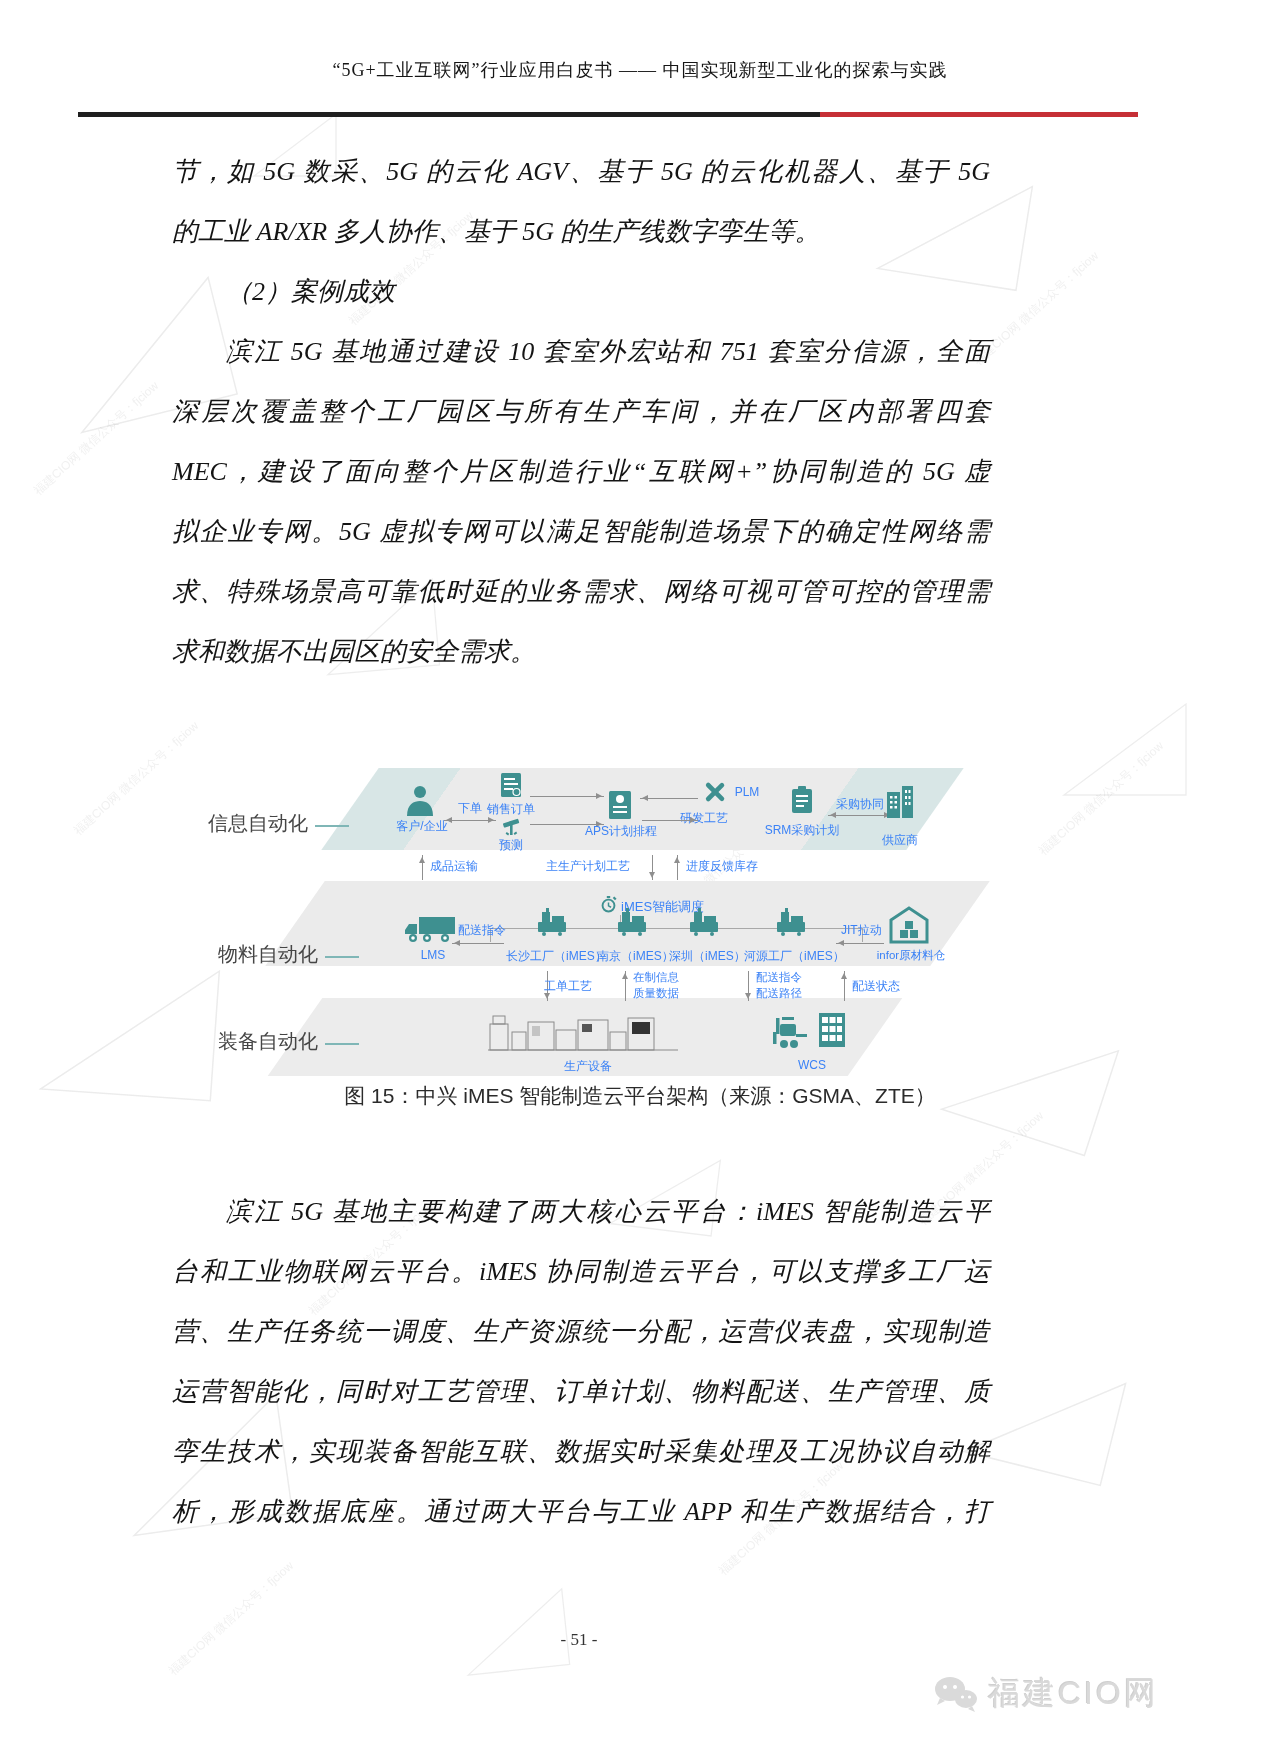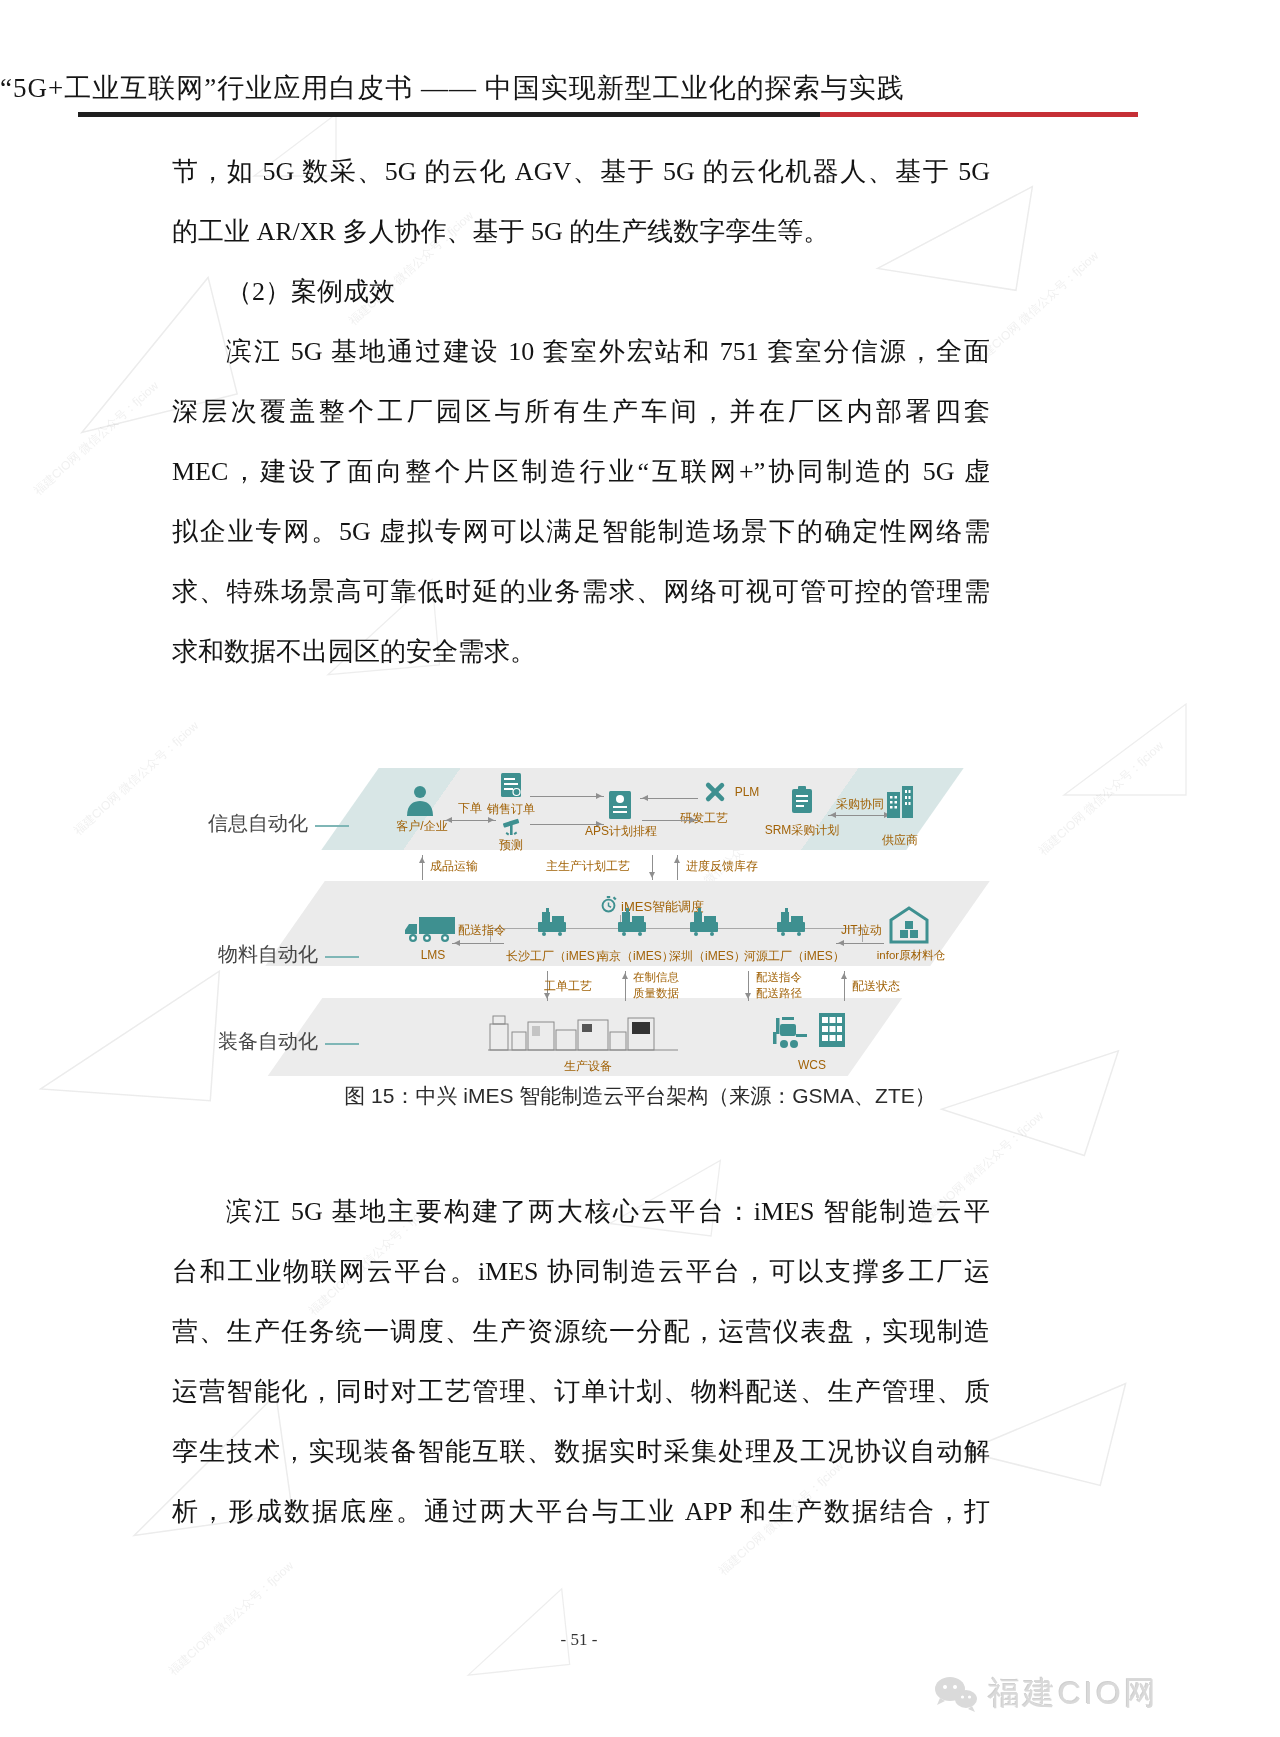--- a/index.html
+++ b/index.html
@@ -1,42 +1,42 @@
 <!DOCTYPE html>
 <html><head>
 <meta charset="utf-8">
 <style>
   html,body{margin:0;padding:0;background:#fff;}
   .page{position:relative;width:1280px;height:1737px;background:#fff;overflow:hidden;
         font-family:"Liberation Serif","DejaVu Serif",serif;color:#141414;}
   
-  .hdr-title{position:absolute;top:58px;left:0;right:0;text-align:left;
-             font-size:27px;letter-spacing:1px;color:#161616;margin-top:12px;}
+  .hdr-title{position:absolute;top:58px;left:0;right:0;text-align:center;
+             font-size:18px;letter-spacing:1px;color:#161616;}
   .rule{position:absolute;top:112px;height:5px;background:#1f1f1f;}
   .rule.black{left:78px;width:742px;}
   .rule.red{left:820px;width:318px;background:#c62f36;}
   
-  .tblock{position:absolute;left:172px;width:818px;}
+  .tblock{position:absolute;left:172px;width:818px;font-style:italic;}
   .tblock.a{top:142px;}
   .tblock.b{top:1182px;}
   .line{height:60px;line-height:60px;font-size:26px;color:#141414;}
   .line.j{text-align:justify;text-align-last:justify;}
   .line.ind{text-indent:54px;}
   
   .dg{position:absolute;left:200px;top:758px;width:780px;height:335px;
       font-family:"Liberation Sans","DejaVu Sans",sans-serif;}
   .band{position:absolute;transform:skewX(-35deg);background:#ebebeb;}
   .band.b1{left:150px;top:10px;width:585px;height:82px;
            background:linear-gradient(90deg,#d8e6e6 0 14%,#ebebeb 14% 82%,#d8e6e6 82%);}
   .band.b2{left:95px;top:123px;width:665px;height:85px;}
   .band.b3{left:95px;top:240px;width:580px;height:78px;background:#ececec;}
   .lvl{position:absolute;font-size:20px;color:#454545;white-space:nowrap;}
   .lvl .dash{display:inline-block;width:34px;height:2px;background:#7fb6b6;
              margin-left:7px;vertical-align:3px;}
-  .dl{position:absolute;font-size:12px;color:#a16207;text-align:center;white-space:nowrap;}
+  .dl{position:absolute;font-size:12px;color:#3b82f6;text-align:center;white-space:nowrap;}
   .dl.sm{font-size:11.5px;}
   .dicon{position:absolute;}
   .ar{position:absolute;}
   .ar-h{height:0;border-top:1px solid #8f8f8f;}
   .ar-h.l::before{content:'';position:absolute;left:-1px;top:-4px;
       border:3.5px solid transparent;border-right:6px solid #8f8f8f;}
   .ar-h.r::after{content:'';position:absolute;right:-1px;top:-4px;
       border:3.5px solid transparent;border-left:6px solid #8f8f8f;}
   .ar-v{width:0;border-left:1px solid #8f8f8f;}
   .ar-v.u::before{content:'';position:absolute;top:-1px;left:-4px;

